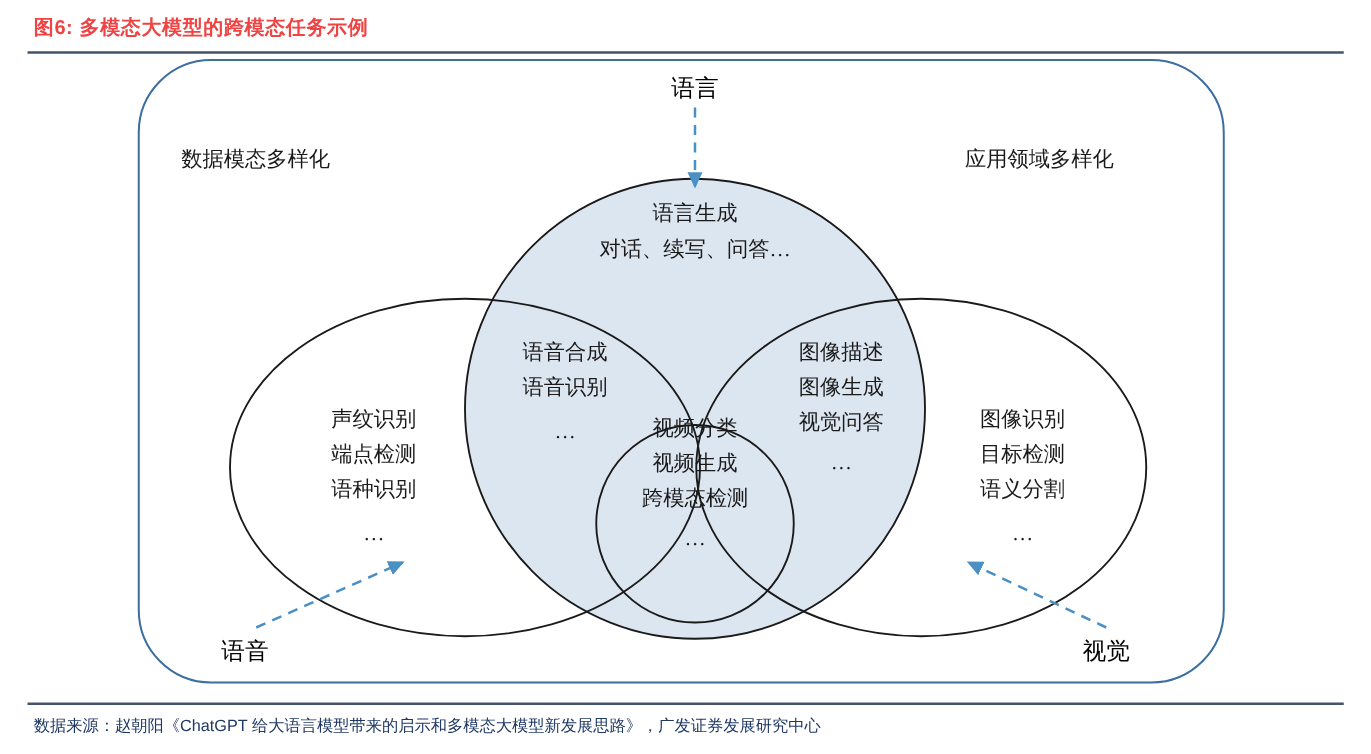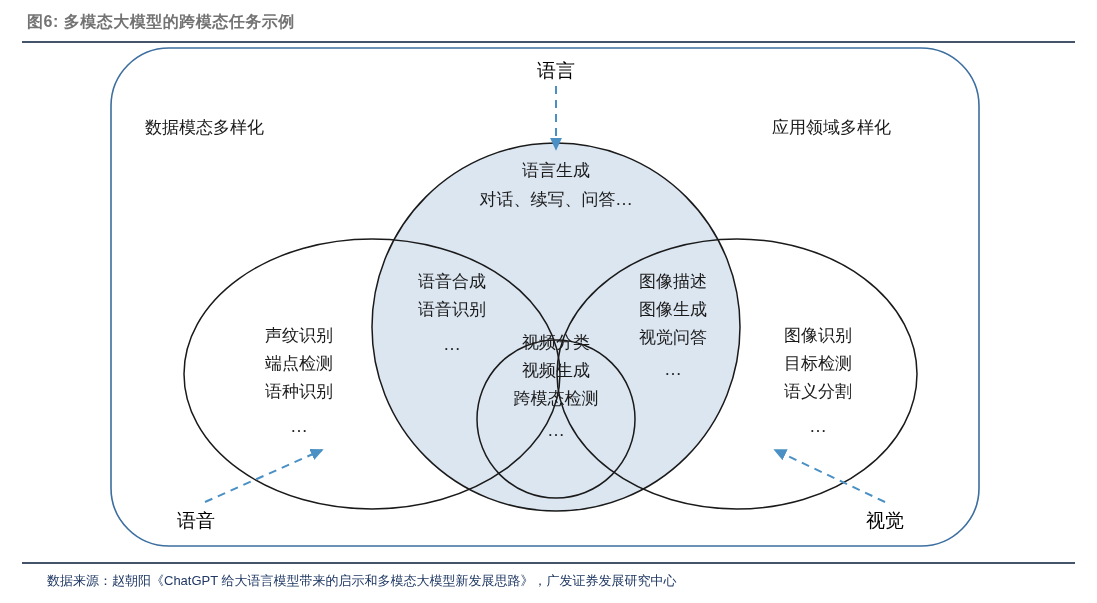--- a/index.html
+++ b/index.html
@@ -22,21 +22,21 @@
     background: #ffffff;
   }
   
   .fig-title {
     position: absolute;
     left: 27px;
     top: 12px;
     font-family: "Liberation Sans", "DejaVu Sans", sans-serif;
     font-size: 16px;
     font-weight: bold;
-    color: #737373;
+    color: #ef4444;
     letter-spacing: 0.5px;
     white-space: nowrap;
   }
   .title-rule {
     position: absolute;
     left: 22px;
     top: 41px;
     width: 1053px;
     height: 0;
     border-top: 2px solid #44546a;
@@ -51,21 +51,20 @@
     border-top: 2px solid #44546a;
   }
   .footer-note {
     position: absolute;
     left: 27px;
     top: 572px;
     font-family: "Liberation Sans", "DejaVu Sans", sans-serif;
     font-size: 13px;
     color: #1f3864;
     white-space: nowrap;
-    margin-left: 20px;
   }
   
   .diagram {
     position: absolute;
     left: 0;
     top: 44px;
     width: 1097px;
     height: 516px;
   }
   svg { display: block; }

